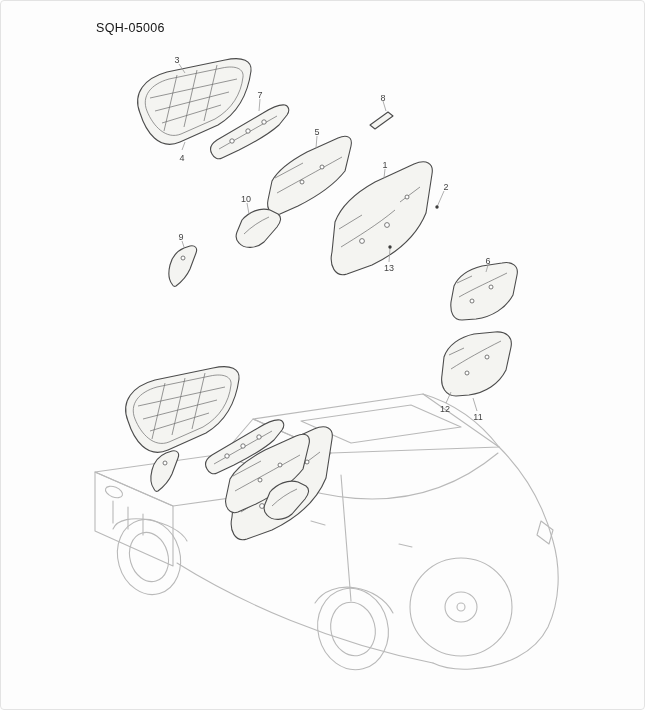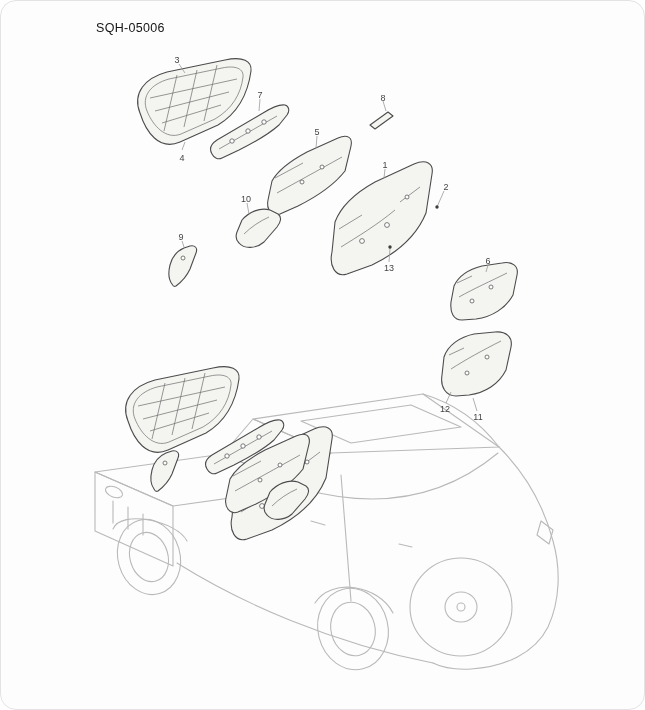--- a/index.html
+++ b/index.html
@@ -1,21 +1,21 @@
 <!DOCTYPE html>
 <html><head>
 <meta charset="utf-8">
 <style>
   html,body{margin:0;padding:0;background:#ffffff;}
   .stage{
     position:relative;
     width:645px;height:710px;
     background:#fdfdfd;
     border:1px solid #e3e3e3;
-    border-radius:16px;
+    border-radius:4px;
     box-sizing:border-box;
     overflow:hidden;
     font-family:"Liberation Sans",sans-serif;
   }
   .title{
     position:absolute;left:95px;top:20px;
     font-size:12.5px;color:#151515;letter-spacing:.3px;
   }
   svg{position:absolute;left:0;top:0;}
   .part{fill:#f4f4f1;stroke:#4c4c4c;stroke-width:1.1;stroke-linejoin:round;}

